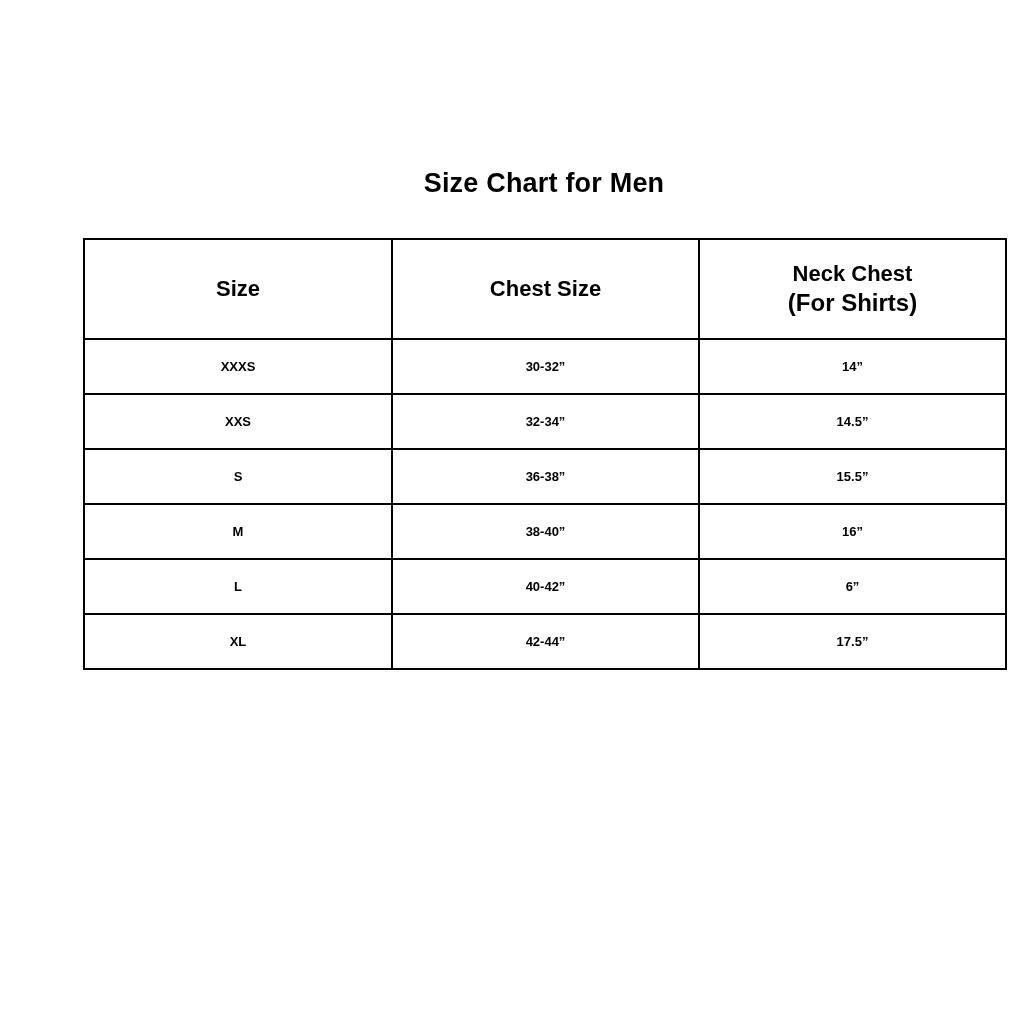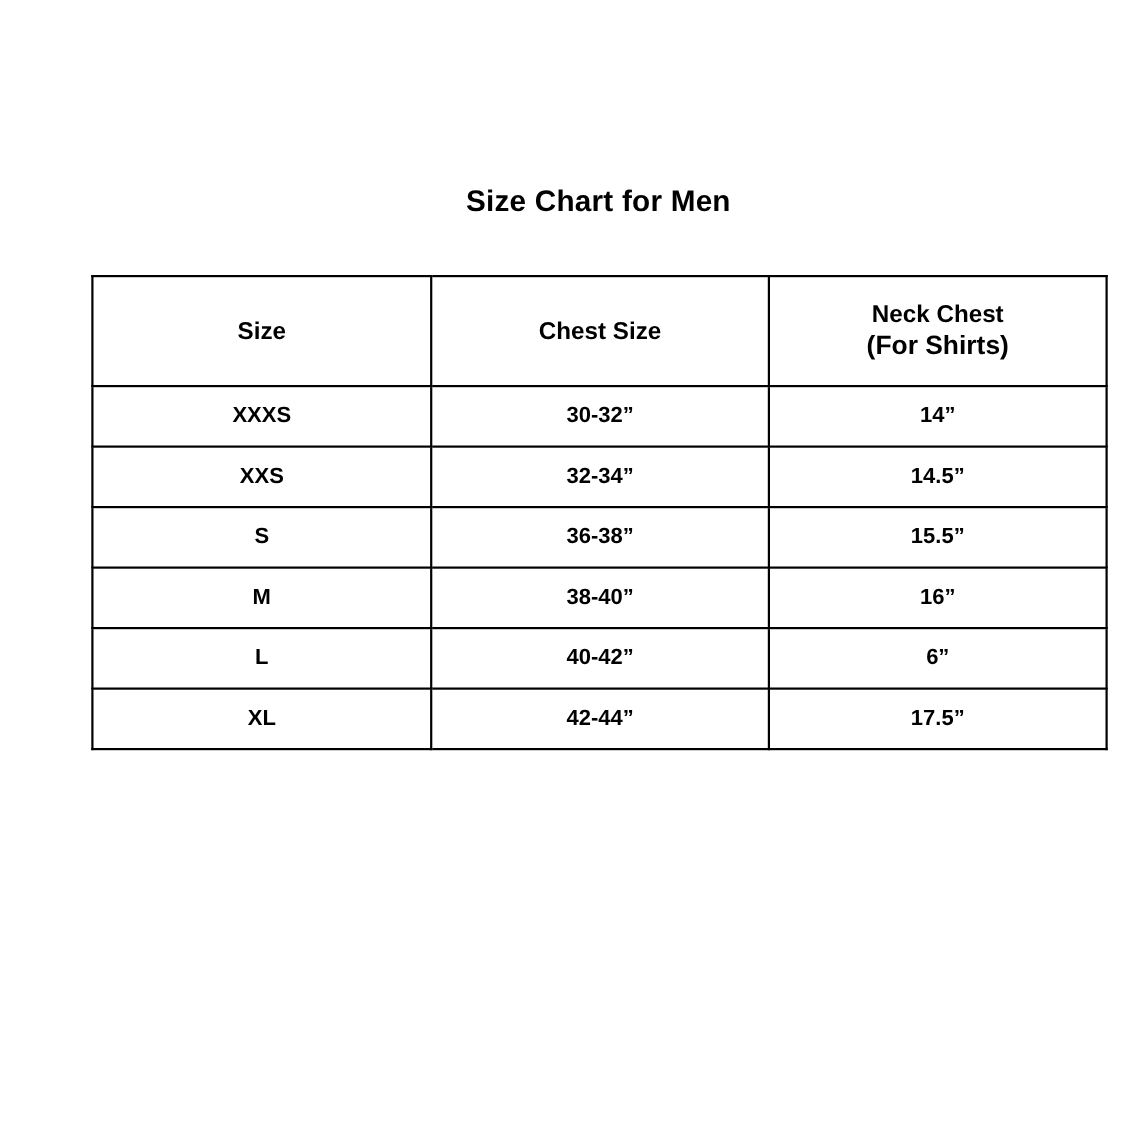--- a/index.html
+++ b/index.html
@@ -26,21 +26,21 @@
     top: 168px;
     left: 0;
     width: 1024px;
     text-align: center;
     font-size: 27px;
     font-weight: bold;
     letter-spacing: 0.2px;
   }
   .table-wrap {
     position: absolute;
-    top: 250px;
+    top: 238px;
     left: 51px;
     width: 912px;
   }
   table.size-table {
     border-collapse: collapse;
     width: 922px;
     table-layout: fixed;
   }
   table.size-table td,
   table.size-table th {
@@ -50,21 +50,21 @@
     font-weight: bold;
     padding: 0;
   }
   table.size-table thead th {
     height: 98px;
     font-size: 22px;
     line-height: 1.25;
   }
   table.size-table tbody td {
     height: 53px;
-    font-size: 20px;
+    font-size: 13px;
   }
   col.c-size { width: 308px; }
   col.c-chest { width: 307px; }
   col.c-neck { width: 307px; }
   .hdr-sub {
     display: block;
     font-size: 24px;
     font-weight: bold;
   }
 </style>

